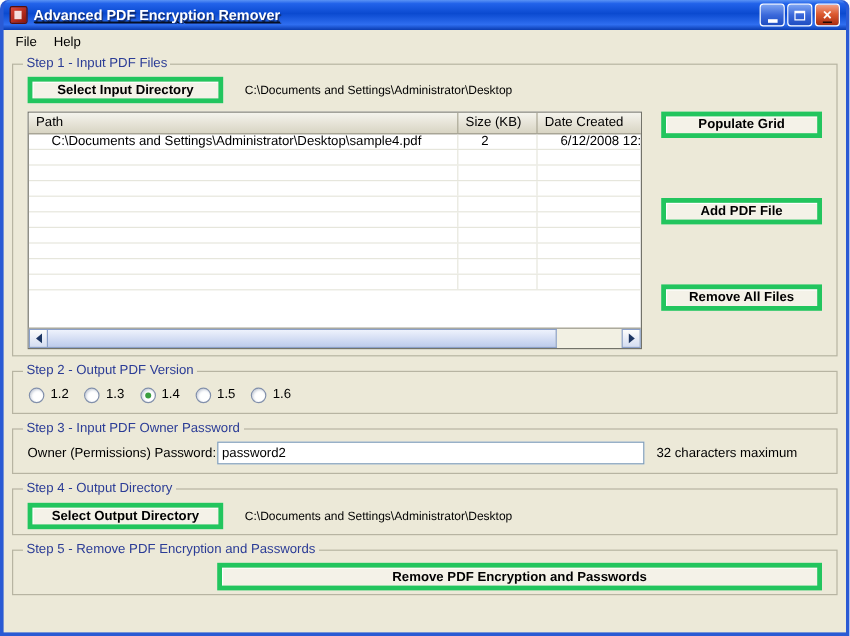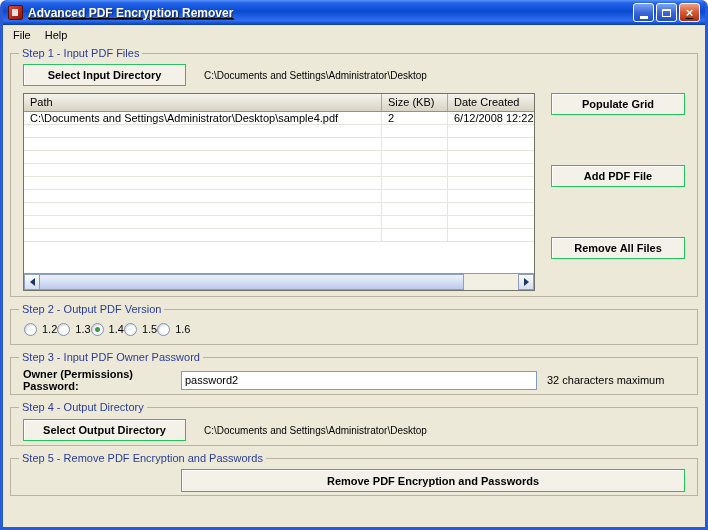--- a/index.html
+++ b/index.html
@@ -22,57 +22,57 @@
   
   .client{background:#ece9d8;height:calc(100% - 25px);box-sizing:border-box;display:flex;flex-direction:column;overflow:hidden;}
   .menubar{height:20px;flex:none;display:flex;align-items:center;padding:0 3px;font-size:11px;}
   .menu-item{padding:2px 7px;cursor:default;}
   
   fieldset.group{margin:2px 7px 4px;border:1px solid #b7b4a2;padding:0 6px 4px;box-sizing:border-box;min-width:0;}
   fieldset.group legend{font-size:11px;color:#2b3c96;padding:0 3px;margin-left:2px;}
   .g1{height:250px;}.g2{height:42px;}.g3{height:44px;}.g4{height:45px;}.g5{height:44px;}
   
   .btn{font-family:inherit;font-size:11px;font-weight:bold;color:#000;background:#f4f2e8;
-    border:1px solid #22c55e;height:22px;box-sizing:border-box;cursor:pointer;padding:0 4px;
+    border:4px solid #22c55e;height:22px;box-sizing:border-box;cursor:pointer;padding:0 4px;
     box-shadow:inset 1px 1px 0 #ffffff;}
   
   .dir-row{display:flex;align-items:center;margin:5px 6px 7px;}
   .dir-btn{width:163px;flex:none;}
   .dir-text{font-size:10px;margin-left:18px;white-space:nowrap;}
   .grid-zone{display:flex;margin:0 6px;}
   .grid{width:512px;height:198px;flex:none;box-sizing:border-box;border:1px solid #73736a;background:#fff;
     display:flex;flex-direction:column;}
   .grid-header{display:flex;height:18px;flex:none;box-sizing:border-box;
     background:linear-gradient(#f5f4ed,#d8d4c3);border-bottom:1px solid #94917f;}
   .hc{box-sizing:border-box;font-size:11px;padding:2px 0 0 6px;border-right:1px solid #aba896;white-space:nowrap;overflow:hidden;cursor:default;}
   .hc1{width:358px;}.hc2{width:66px;}.hc3{flex:1;border-right:none;}
   .grid-body{flex:1;overflow:hidden;}
   .g-row{display:flex;height:13px;box-sizing:border-box;border-bottom:1px solid #e6e6dc;}
-  .gc{box-sizing:border-box;font-size:11px;line-height:12px;padding-left:6px;border-right:1px solid #e6e6dc;
+  .gc{box-sizing:border-box;font-size:11px;line-height:12px;padding-left:19px;border-right:1px solid #e6e6dc;
     white-space:nowrap;overflow:hidden;color:#000;}
   .gc1{width:358px;}.gc2{width:66px;}.gc3{flex:1;border-right:none;}
   .hscroll{height:16px;flex:none;display:flex;background:#f2f0e3;border-top:1px solid #9b998b;box-sizing:content-box;}
   .sb-btn{width:16px;height:100%;flex:none;box-sizing:border-box;border:1px solid #8ba0c9;
     background:linear-gradient(#fdfdfb,#d4ddf2);display:flex;align-items:center;justify-content:center;cursor:pointer;}
   .tri-left{width:0;height:0;border:4px solid transparent;border-right:5px solid #1d3663;margin-left:-4px;}
   .tri-right{width:0;height:0;border:4px solid transparent;border-left:5px solid #1d3663;margin-right:-4px;}
   .sb-thumb{width:424px;flex:none;box-sizing:border-box;border:1px solid #8ba0c9;border-left:none;
     background:linear-gradient(#eef2fc,#bdcbec);cursor:pointer;}
   .sb-track{flex:1;}
   .side-buttons{width:146px;margin-left:16px;height:166px;display:flex;flex-direction:column;justify-content:space-between;}
   .side-buttons .btn{width:100%;}
   
-  .radio-row{display:flex;align-items:center;margin:5px 7px 0;height:18px;}
+  .radio-row{display:flex;align-items:center;gap:13px;margin:5px 7px 0;height:18px;}
   .radio{display:flex;align-items:center;gap:5px;font-size:11px;cursor:pointer;}
   .rb{width:11px;height:11px;flex:none;border-radius:50%;background:#fff;border:1px solid #8290ab;
     box-shadow:inset 1px 1px 2px #ccd2dc;position:relative;box-sizing:content-box;}
   .rb.on::after{content:"";position:absolute;left:3px;top:3px;width:5px;height:5px;border-radius:50%;background:#3a9e3f;}
   
   .pw-row{display:flex;align-items:center;margin:5px 6px 0;font-size:11px;}
-  .pw-label{width:158px;flex:none;font-weight:bold;}
+  .pw-label{width:158px;flex:none;}
   .textbox{width:356px;height:19px;box-sizing:border-box;border:1px solid #7f9db9;background:#fff;
     font-family:inherit;font-size:11px;padding:1px 3px;}
   .pw-hint{margin-left:10px;white-space:nowrap;}
   
   .s5-row{display:flex;margin:5px 6px 0;}
   .s5-spacer{width:158px;flex:none;}
   .s5-btn{flex:1;height:23px;}
 </style>
 </head>
 <body>

